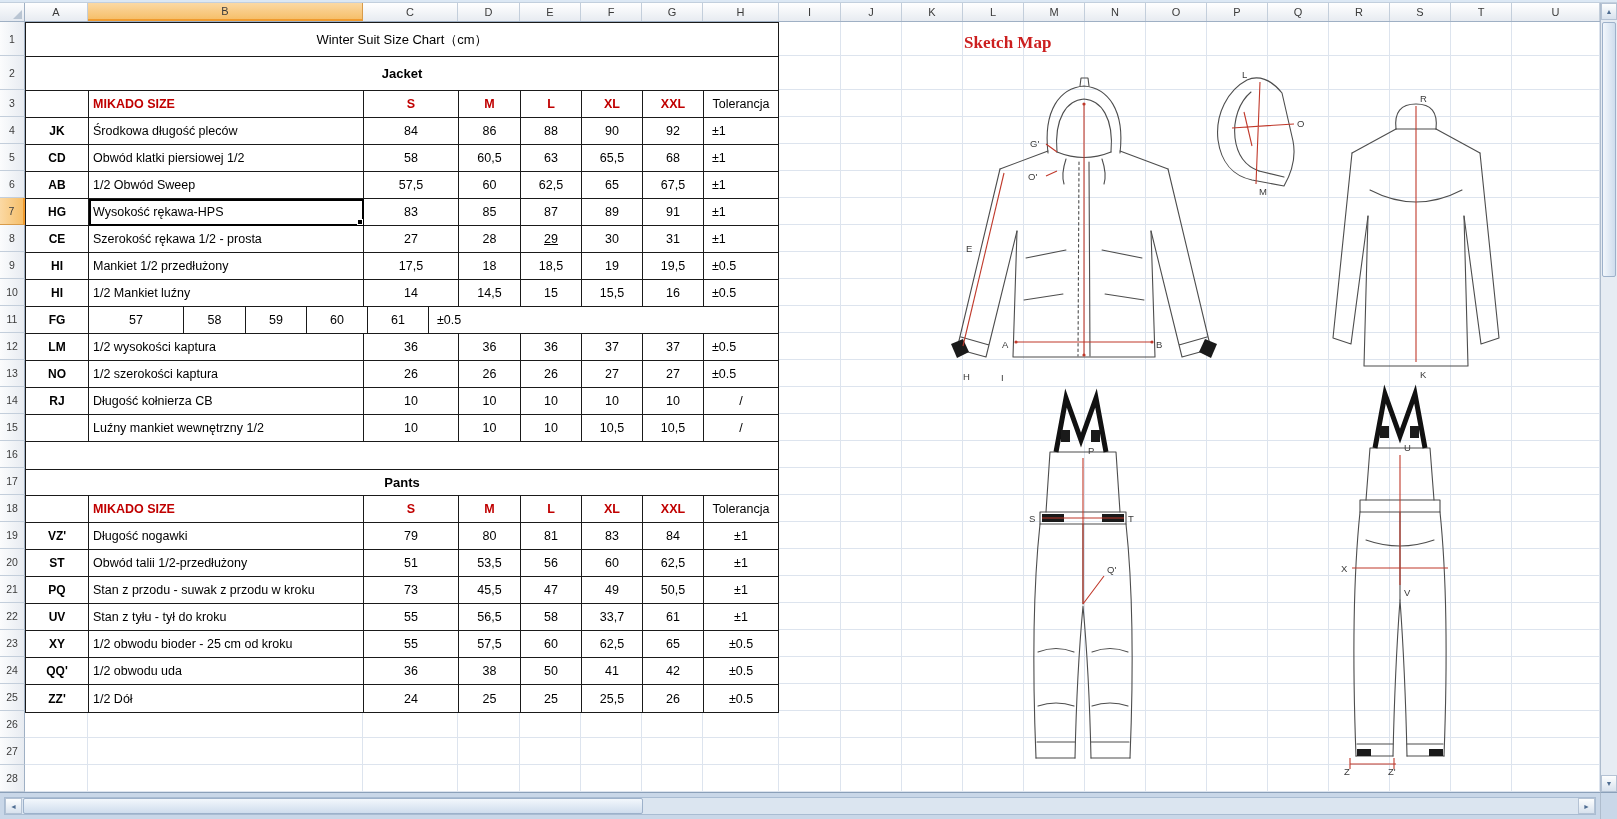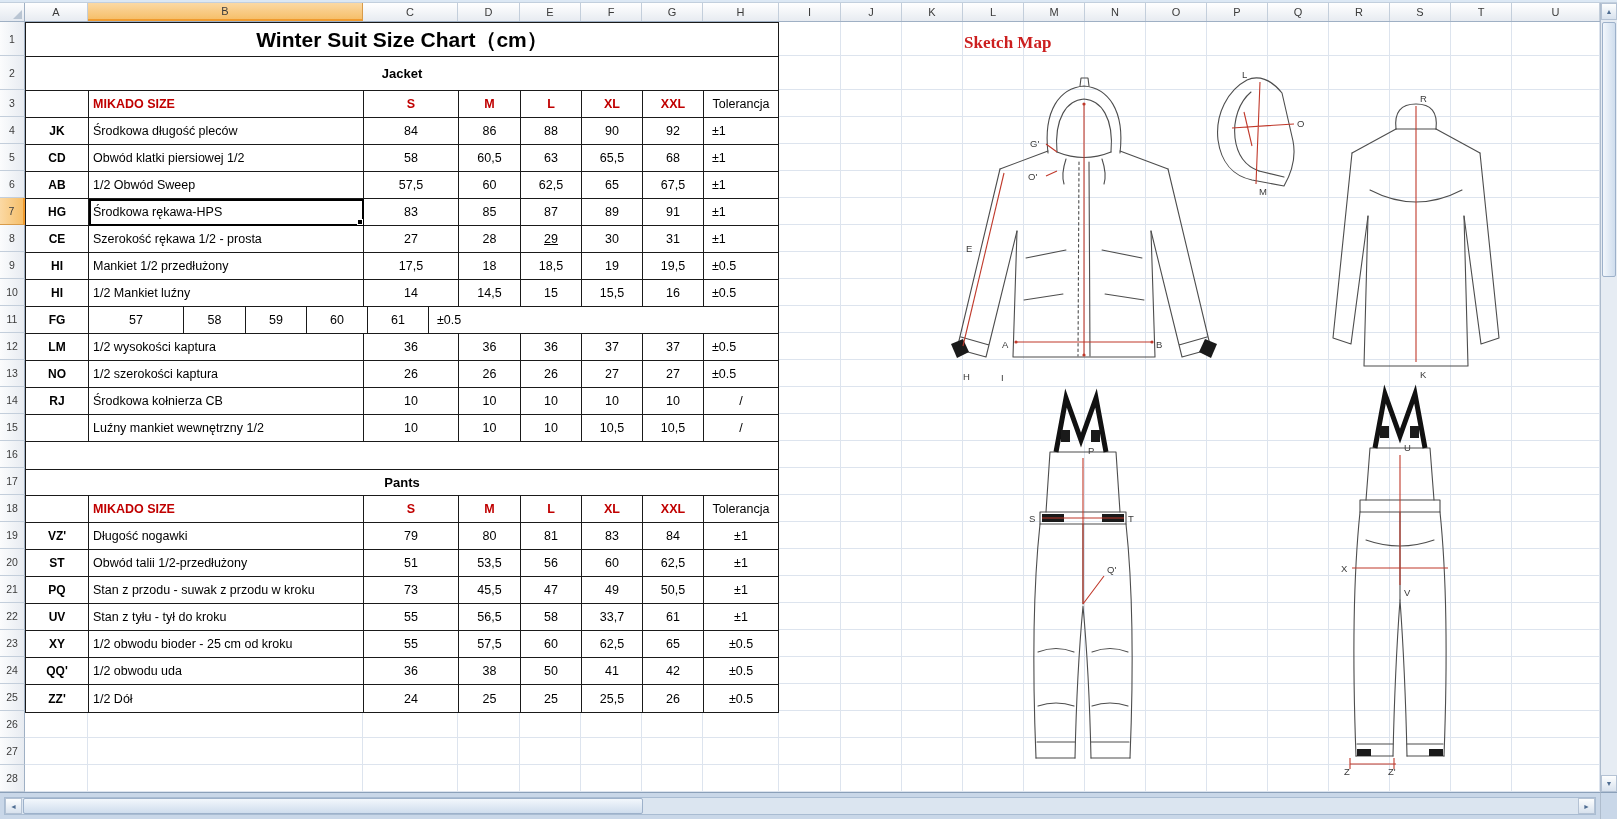--- a/index.html
+++ b/index.html
@@ -37,21 +37,21 @@
   .xtable{position:absolute;left:0;top:0;width:754px;background:#fff;border:1px solid #1a1a1a}
   .trow{display:flex;height:27px}
   .trow.h34{height:34px}
   .trow.bt{border-top:1px solid #1a1a1a}
   .tcell{border-right:1px solid #1a1a1a;border-bottom:1px solid #1a1a1a;display:flex;align-items:center;
          overflow:hidden;white-space:nowrap;background:#fff}
   .tcell:last-child{border-right:none}
   #pants-rows .trow:last-child .tcell{border-bottom:none}
   .gaprow .tcell{border:none;flex:1}
   .full{flex:1;justify-content:center}
-  .title{font-weight:bold;font-size:21px}
+  .title{font-weight:normal;font-size:13px}
   .section{font-weight:bold;font-size:13px}
   .ca{width:63px;justify-content:center;font-weight:bold;font-size:12px}
   .cb{width:275px;padding-left:4px}
   .cv{justify-content:center}
   .ch{flex:1;justify-content:center}
   .ch.left{justify-content:flex-start;padding-left:8px}
   .red{color:#c00000;font-weight:bold}
   .selcell{outline:2px solid #000;outline-offset:-2px;position:relative;z-index:2}
   .selcell::after{content:"";position:absolute;right:0;bottom:0;width:4px;height:4px;background:#000;border:1px solid #fff}
 
@@ -238,21 +238,21 @@
             <div class="tcell cb">1/2 Obwód Sweep</div>
             <div class="tcell cv" style="width: 95px;">57,5</div>
             <div class="tcell cv" style="width: 62px;">60</div>
             <div class="tcell cv" style="width: 61px;">62,5</div>
             <div class="tcell cv" style="width: 61px;">65</div>
             <div class="tcell cv" style="width: 61px;">67,5</div>
             <div class="tcell ch left">±1</div>
           </div>
           <div class="trow">
             <div class="tcell ca">HG</div>
-            <div class="tcell cb selcell">Środkowa rękawa-HPS</div>
+            <div class="tcell cb selcell">Wysokość rękawa-HPS</div>
             <div class="tcell cv" style="width: 95px;">83</div>
             <div class="tcell cv" style="width: 62px;">85</div>
             <div class="tcell cv" style="width: 61px;">87</div>
             <div class="tcell cv" style="width: 61px;">89</div>
             <div class="tcell cv" style="width: 61px;">91</div>
             <div class="tcell ch left">±1</div>
           </div>
           <div class="trow">
             <div class="tcell ca">CE</div>
             <div class="tcell cb">Szerokość rękawa 1/2 - prosta</div>
@@ -307,21 +307,21 @@
             <div class="tcell cb">1/2 szerokości kaptura</div>
             <div class="tcell cv" style="width: 95px;">26</div>
             <div class="tcell cv" style="width: 62px;">26</div>
             <div class="tcell cv" style="width: 61px;">26</div>
             <div class="tcell cv" style="width: 61px;">27</div>
             <div class="tcell cv" style="width: 61px;">27</div>
             <div class="tcell ch left">±0.5</div>
           </div>
           <div class="trow">
             <div class="tcell ca">RJ</div>
-            <div class="tcell cb">Środkowa kołnierza CB</div>
+            <div class="tcell cb">Długość kołnierza CB</div>
             <div class="tcell cv" style="width: 95px;">10</div>
             <div class="tcell cv" style="width: 62px;">10</div>
             <div class="tcell cv" style="width: 61px;">10</div>
             <div class="tcell cv" style="width: 61px;">10</div>
             <div class="tcell cv" style="width: 61px;">10</div>
             <div class="tcell ch">/</div>
           </div>
           <div class="trow">
             <div class="tcell ca"></div>
             <div class="tcell cb">Luźny mankiet wewnętrzny 1/2</div>

